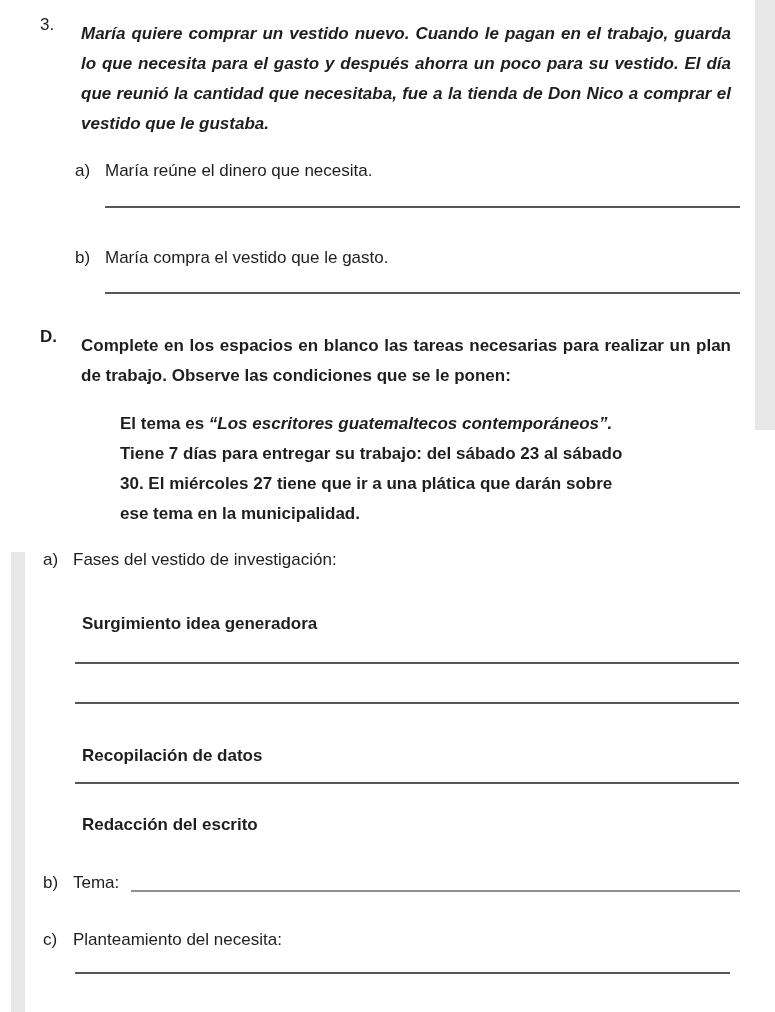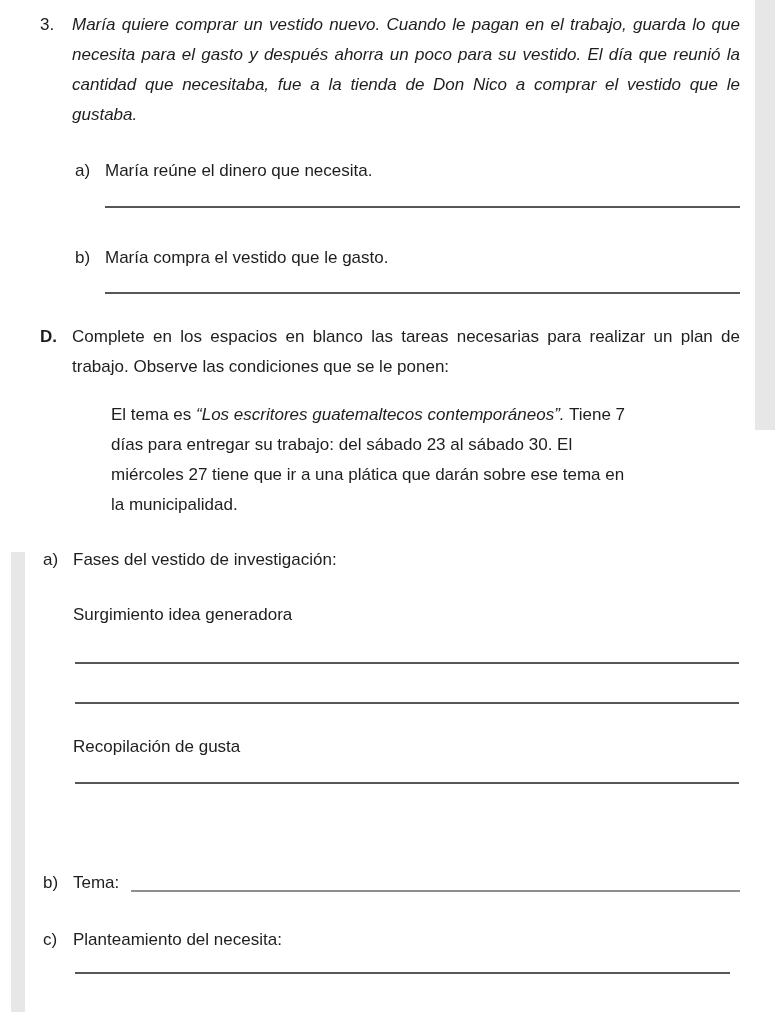--- a/index.html
+++ b/index.html
@@ -13,21 +13,21 @@
     overflow:hidden;
   }
   .abs{position:absolute;}
   .flexrow{display:flex;align-items:flex-start;line-height:30px;}
   .marker{flex:0 0 auto;display:inline-block;}
   .marker-w32{width:32px;}
   .marker-w30{width:30px;}
   .bold{font-weight:bold;}
   .italic{font-style:italic;}
   .just{text-align:justify;}
-  p{margin:0;line-height:30px;}
+  p{margin:9px;line-height:30px;font-weight:bold;}
   .rule{border-top:2px solid #575757;height:0;}
   .inline-rule{flex:1 1 auto;height:22px;border-bottom:2px solid #8f8f8f;margin-left:12px;}
   .stripe{position:absolute;background:#e7e7e7;}
   .stripe-right{left:755px;top:0;width:20px;height:430px;}
   .stripe-left{left:11px;top:552px;width:14px;height:460px;}
 
   #ex3{top:10px;left:40px;width:700px;}
   #ex3-text{width:668px;}
   #ex3a{top:156px;left:75px;width:665px;}
   #rule-3a{top:206px;left:105px;width:635px;}
@@ -81,23 +81,24 @@
 
   <div id="exDa" class="abs flexrow">
     <span class="marker marker-w30">a)</span>
     <span>Fases del vestido de investigación:</span>
   </div>
 
   <p id="phase1" class="abs">Surgimiento idea generadora</p>
   <div id="rule-idea-1" class="abs rule"></div>
   <div id="rule-idea-2" class="abs rule"></div>
 
-  <p id="phase2" class="abs">Recopilación de gusta</p>
+  <p id="phase2" class="abs">Recopilación de datos</p>
   <div id="rule-datos" class="abs rule"></div>
 
+  <p id="phase3" class="abs">Redacción del escrito</p>
 
   <div id="exDb" class="abs flexrow">
     <span class="marker marker-w30">b)</span>
     <span>Tema:</span>
     <span class="inline-rule"></span>
   </div>
 
   <div id="exDc" class="abs flexrow">
     <span class="marker marker-w30">c)</span>
     <span>Planteamiento del necesita:</span>

